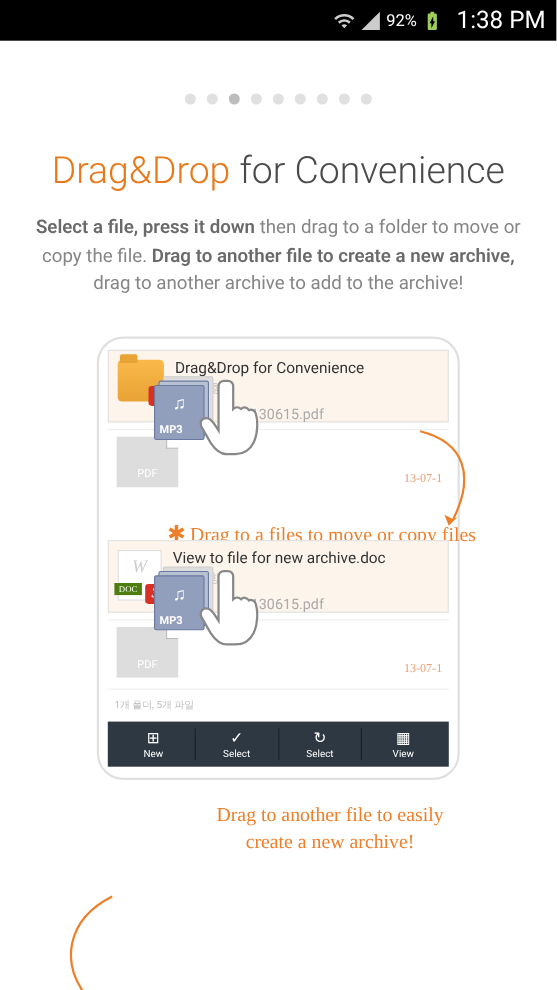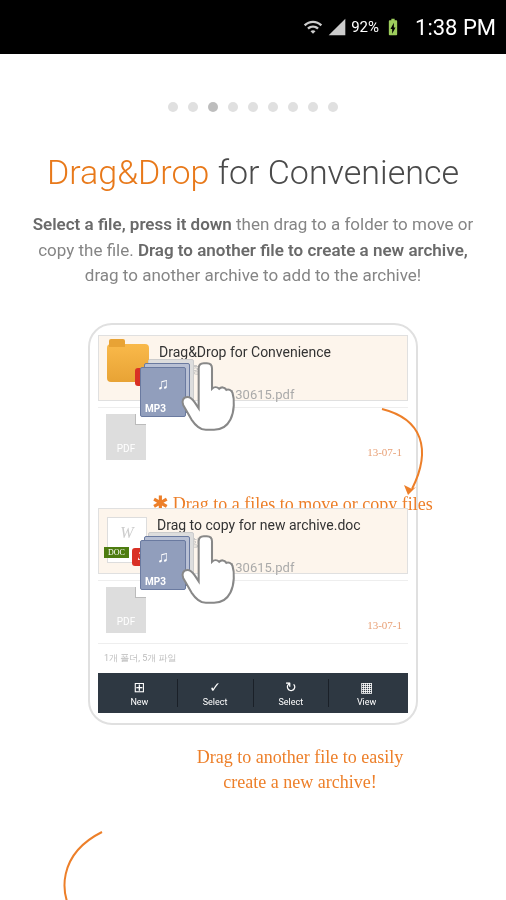--- a/index.html
+++ b/index.html
@@ -5,21 +5,21 @@
     * { margin: 0; padding: 0; box-sizing: border-box; }
     body {
       width: 506px;
       height: 900px;
       font-family: -apple-system, BlinkMacSystemFont, "Segoe UI", Roboto, Arial, sans-serif;
       background: #fff;
       overflow: hidden;
       position: relative;
     }
     .status-bar {
-      height: 54px;
+      height: 37px;
       background: #000;
       display: flex;
       justify-content: flex-end;
       align-items: center;
       padding: 0 10px;
       color: #fff;
       font-size: 18px;
       gap: 6px;
     }
     .status-bar .signal-icons { display: flex; gap: 4px; align-items: center; }
@@ -121,21 +121,21 @@
     .doc-tag {
       position: absolute;
       bottom: 4px; left: -4px;
       background: #4d7c0f;
       color: #fff;
       font-size: 8px;
       padding: 1px 4px;
       font-style: normal;
     }
     .pdf-icon {
-      width: 40px; height: 46px;
+      width: 56px; height: 46px;
       background: #ddd;
       position: relative;
       margin-right: 10px;
       flex-shrink: 0;
       display: flex;
       align-items: flex-end;
       justify-content: center;
       color: #fff;
       font-size: 10px;
       padding-bottom: 6px;
@@ -336,21 +336,21 @@
     </div>
 
     <div class="section2" style="position:relative;">
       <div class="file-row">
         <div class="doc-icon">
           <span>W</span>
           <span class="doc-tag">DOC</span>
           <span class="badge">3</span>
         </div>
         <div class="file-info">
-          <div class="file-title">Drag to copy for new archive.doc</div>
+          <div class="file-title">View to file for new archive.doc</div>
           <div class="file-subtitle">126개 항목</div>
         </div>
       </div>
       <div class="file-row sub sub-row">
         <div class="pdf-icon">PDF</div>
         <span class="file-date">13-07-1</span>
       </div>
 
       <div class="drag-stack">
         <div class="mp3-stack">

